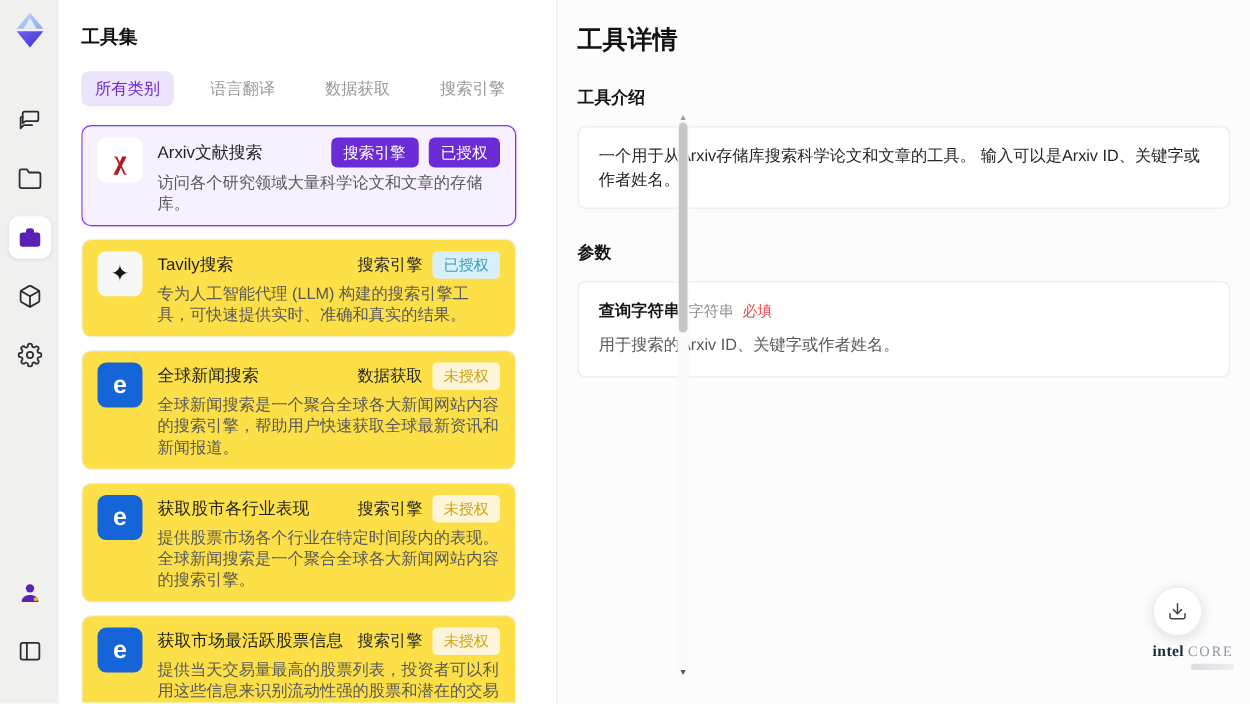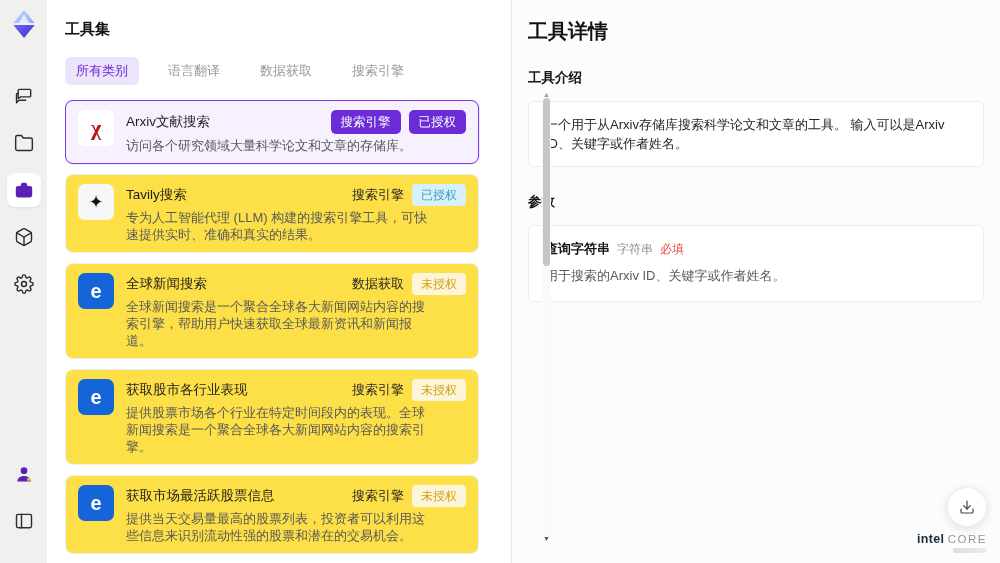--- a/index.html
+++ b/index.html
@@ -17,21 +17,21 @@
     stroke-linecap:round; stroke-linejoin:round; }
   .nav-icon.active { background:#fff; box-shadow:0 1px 3px rgba(0,0,0,.08); }
   .nav-icon.active svg { stroke:#5b21b6; fill:#5b21b6; }
   .sidebar .spacer { flex:1; }
   .nav-icon.avatar svg { fill:#5b21b6; stroke:none; }
 
   
   .content { flex:1; display:flex; position:relative; background:#fff; }
 
   
-  .list-panel { width:465px; flex-shrink:0; padding:16px 18px 0 18px; border-right:1px solid #e9e9e9; }
+  .list-panel { width:399px; flex-shrink:0; padding:16px 18px 0 18px; border-right:1px solid #e9e9e9; }
   .page-title { font-size:15px; font-weight:bold; color:#111; margin:4px 0 18px; }
   .tabs { display:flex; gap:18px; align-items:center; margin-bottom:15px; }
   .tab { font-size:13px; color:#999; padding:5px 11px; border-radius:6px; cursor:pointer; white-space:nowrap; }
   .tab.active { background:#ece4fb; color:#6d28d9; }
 
   .tool-list-wrap { position:relative; height:462px; overflow:hidden; padding-right:14px; }
   .tool-card { display:flex; gap:12px; padding:9px 12px; border:1px solid #efefef;
     border-radius:8px; background:#fde047; margin-bottom:10px; cursor:pointer; }
   .tool-card.selected { background:#f7f0fe; border:1px solid #7c3aed;
     box-shadow:0 0 0 1px rgba(124,58,237,.12); }
@@ -73,21 +73,21 @@
   .detail-box { background:#fff; border:1px solid #ececec; border-radius:6px; }
   .intro-box { padding:13px 16px; font-size:13px; color:#262626; line-height:19px; margin-bottom:26px; }
   .param-box { padding:14px 16px 16px; }
   .param-head { display:flex; align-items:baseline; gap:7px; }
   .param-name { font-size:13px; font-weight:bold; color:#141414; }
   .param-type { font-size:12px; color:#8c8c8c; }
   .param-required { font-size:12px; color:#e5484d; }
   .param-desc { font-size:13px; color:#595959; margin-top:9px; }
 
   
-  .corner { position:absolute; right:13px; bottom:10px; display:flex; flex-direction:column; align-items:flex-end; }
+  .corner { position:absolute; right:13px; bottom:27px; display:flex; flex-direction:column; align-items:flex-start;font-family:Liberation Serif, serif; }
   .download-btn { width:40px; height:40px; border-radius:50%; background:#fff; border:1px solid #ededed;
     box-shadow:0 2px 10px rgba(0,0,0,.12); display:flex; align-items:center; justify-content:center; cursor:pointer; }
   .download-btn svg { width:16px; height:16px; stroke:#444; fill:none; stroke-width:1.8;
     stroke-linecap:round; stroke-linejoin:round; }
   .intel-logo { margin-top:5px; font-size:12.5px; white-space:nowrap; }
   .intel-word { font-weight:bold; color:#1b2b3a; letter-spacing:.3px; }
   .core-word { color:#8d98a3; letter-spacing:1.5px; font-size:11.5px; }
   .intel-sub { width:34px; height:5px; margin:2px 0 0 auto; border-radius:2px;
     background:linear-gradient(90deg,#cfd6dd,#e8ecef); opacity:.8; }
 </style>

